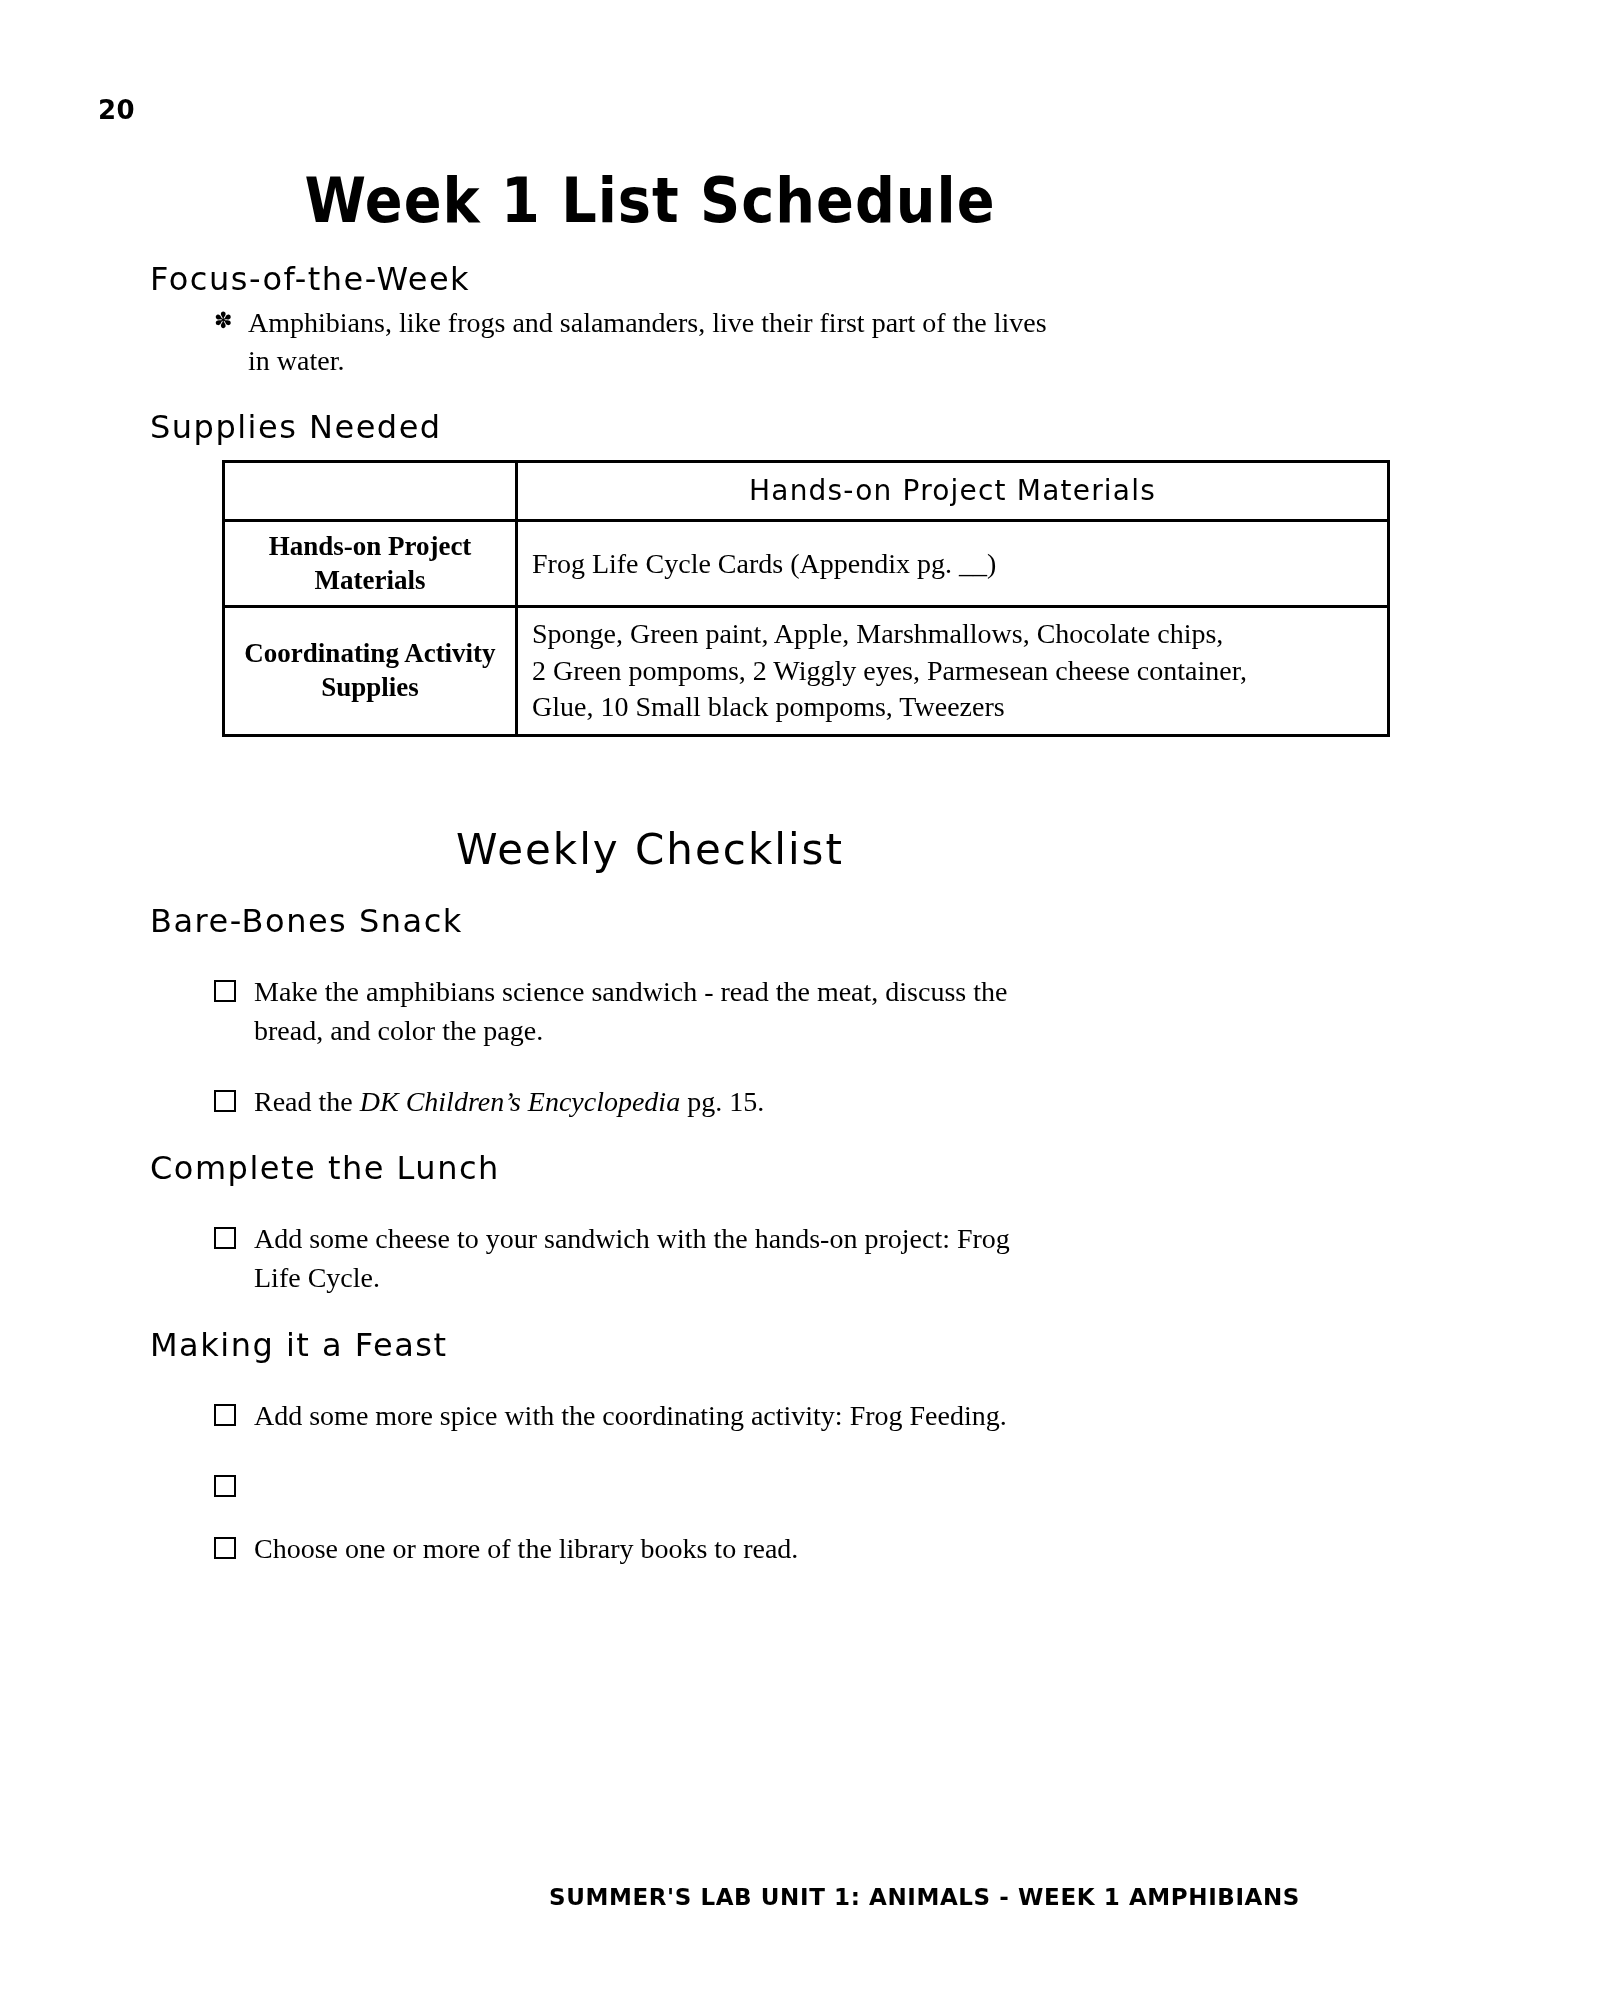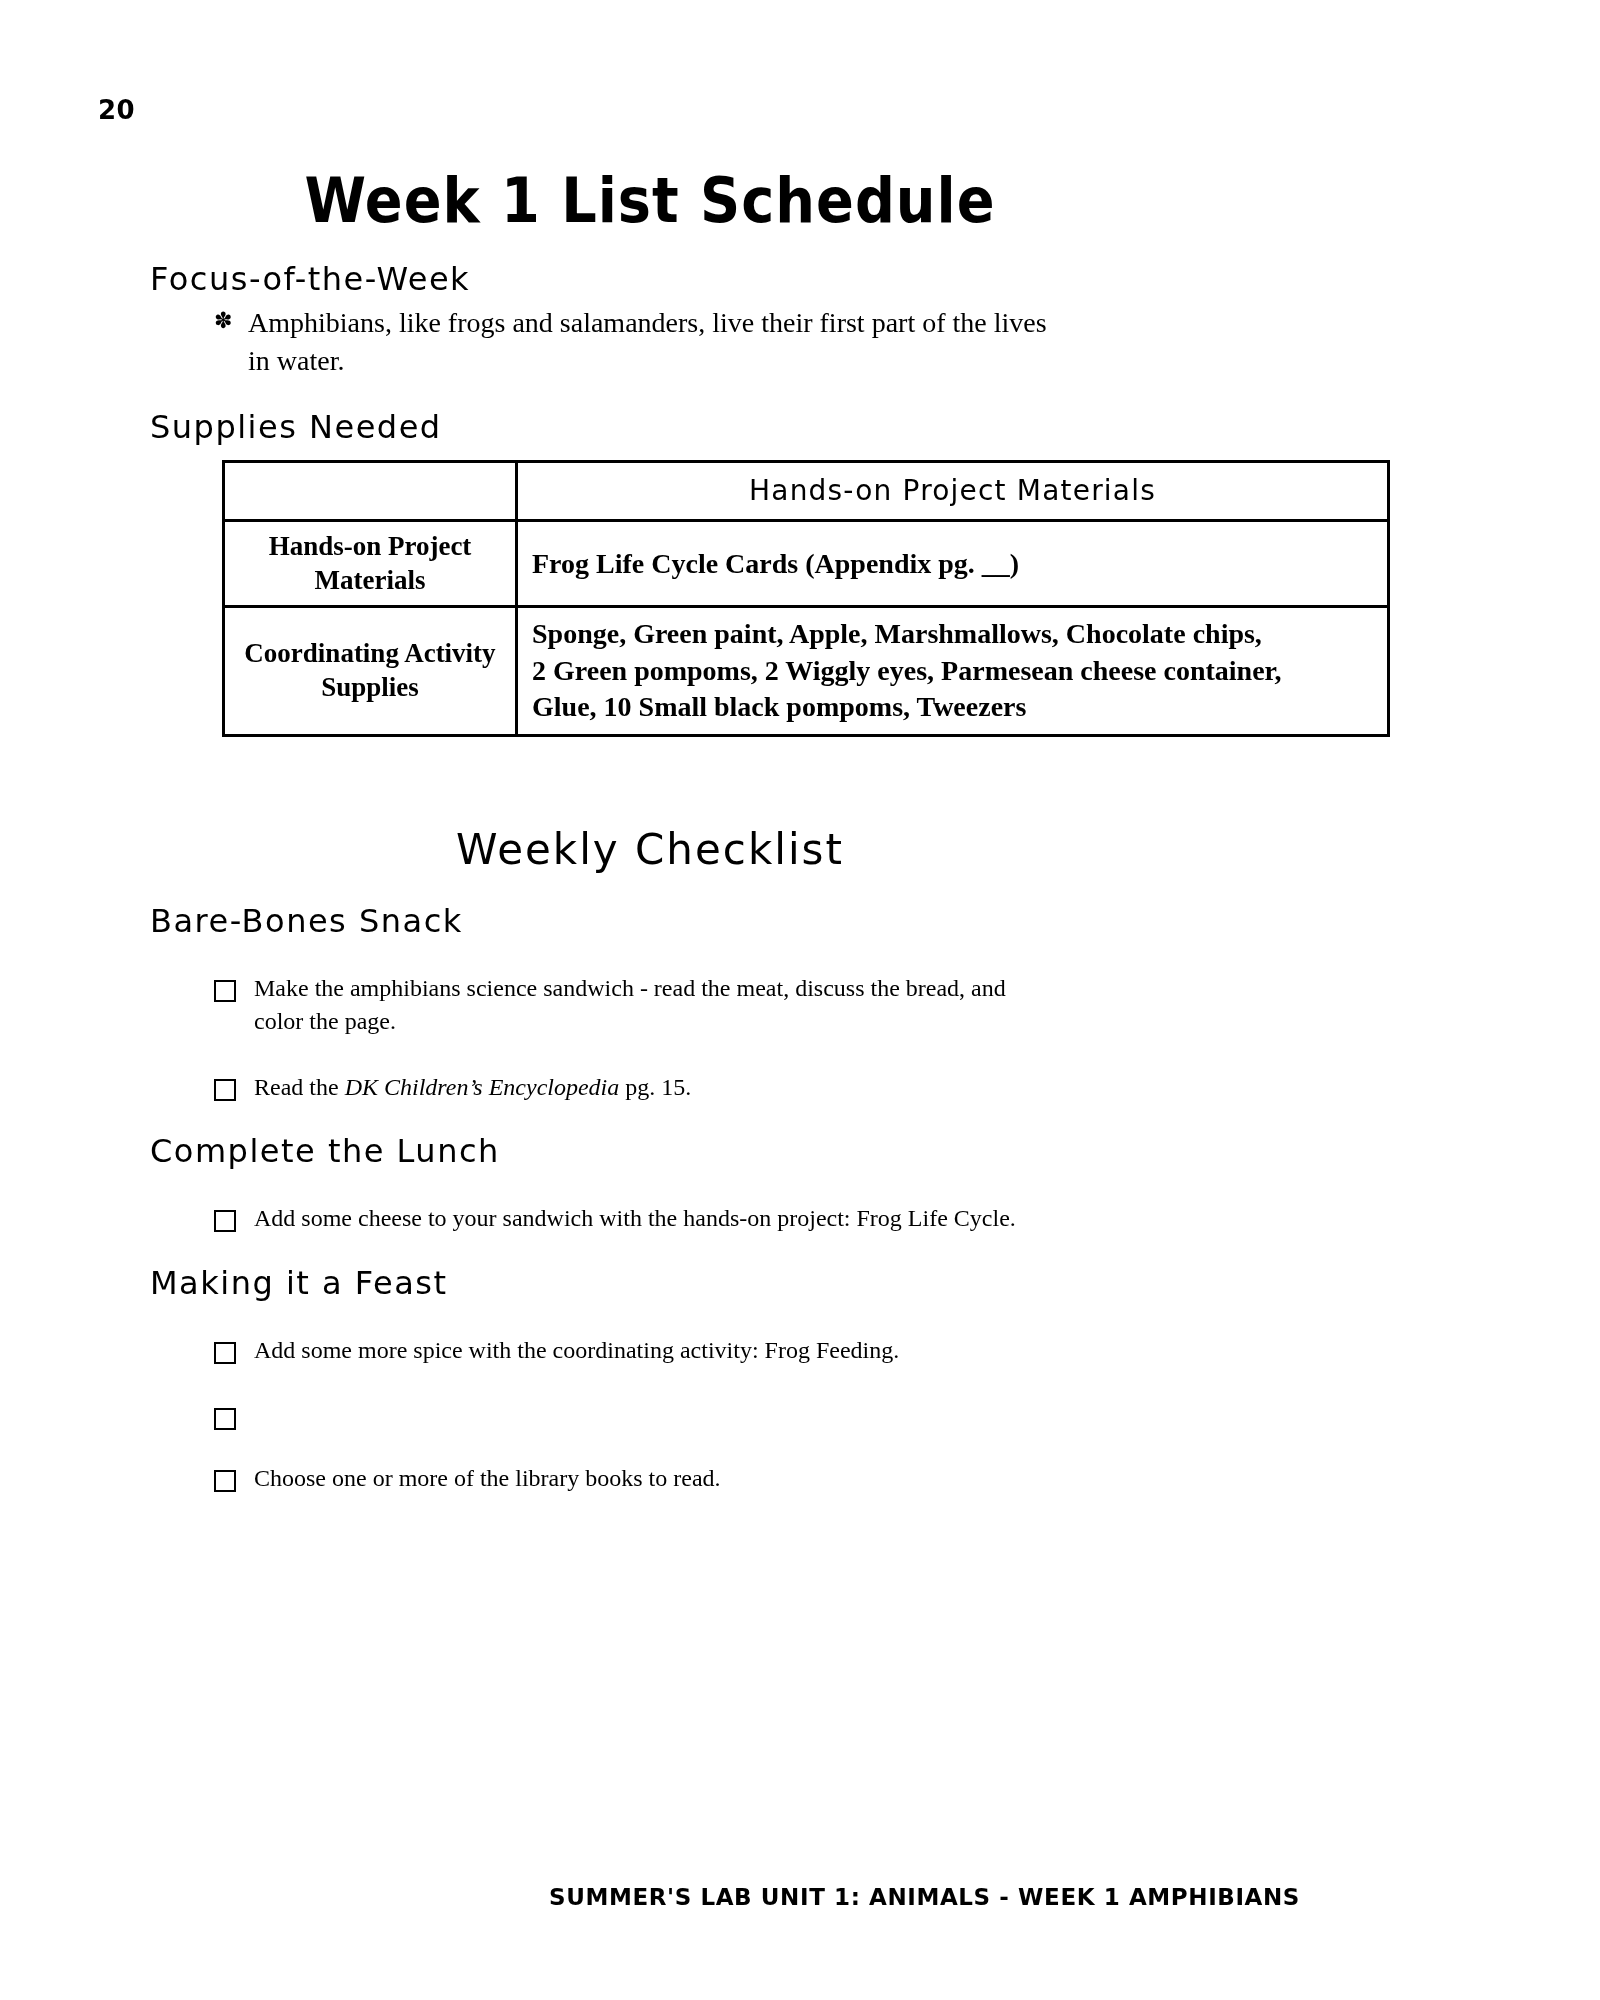--- a/index.html
+++ b/index.html
@@ -113,30 +113,29 @@
     letter-spacing: 1.2px;
     font-weight: 400;
     padding: 10px 12px;
   }
   .supplies-table td.blank {
     border-bottom: none;
   }
   .supplies-table td.value {
     text-align: left;
     padding-left: 14px;
-    font-weight: bold;
   }
   .supplies-table td.value .ln { display: block; }
   
   .check-item {
     display: flex;
     align-items: flex-start;
     padding-left: 214px;
     padding-right: 140px;
-    font-size: 24px;
+    font-size: 28px;
     line-height: 1.4;
     margin-top: 32px;
   }
   .checkbox {
     flex: 0 0 auto;
     width: 22px;
     height: 22px;
     border: 2.5px solid #000;
     margin: 8px 18px 0 0;
     box-sizing: border-box;

